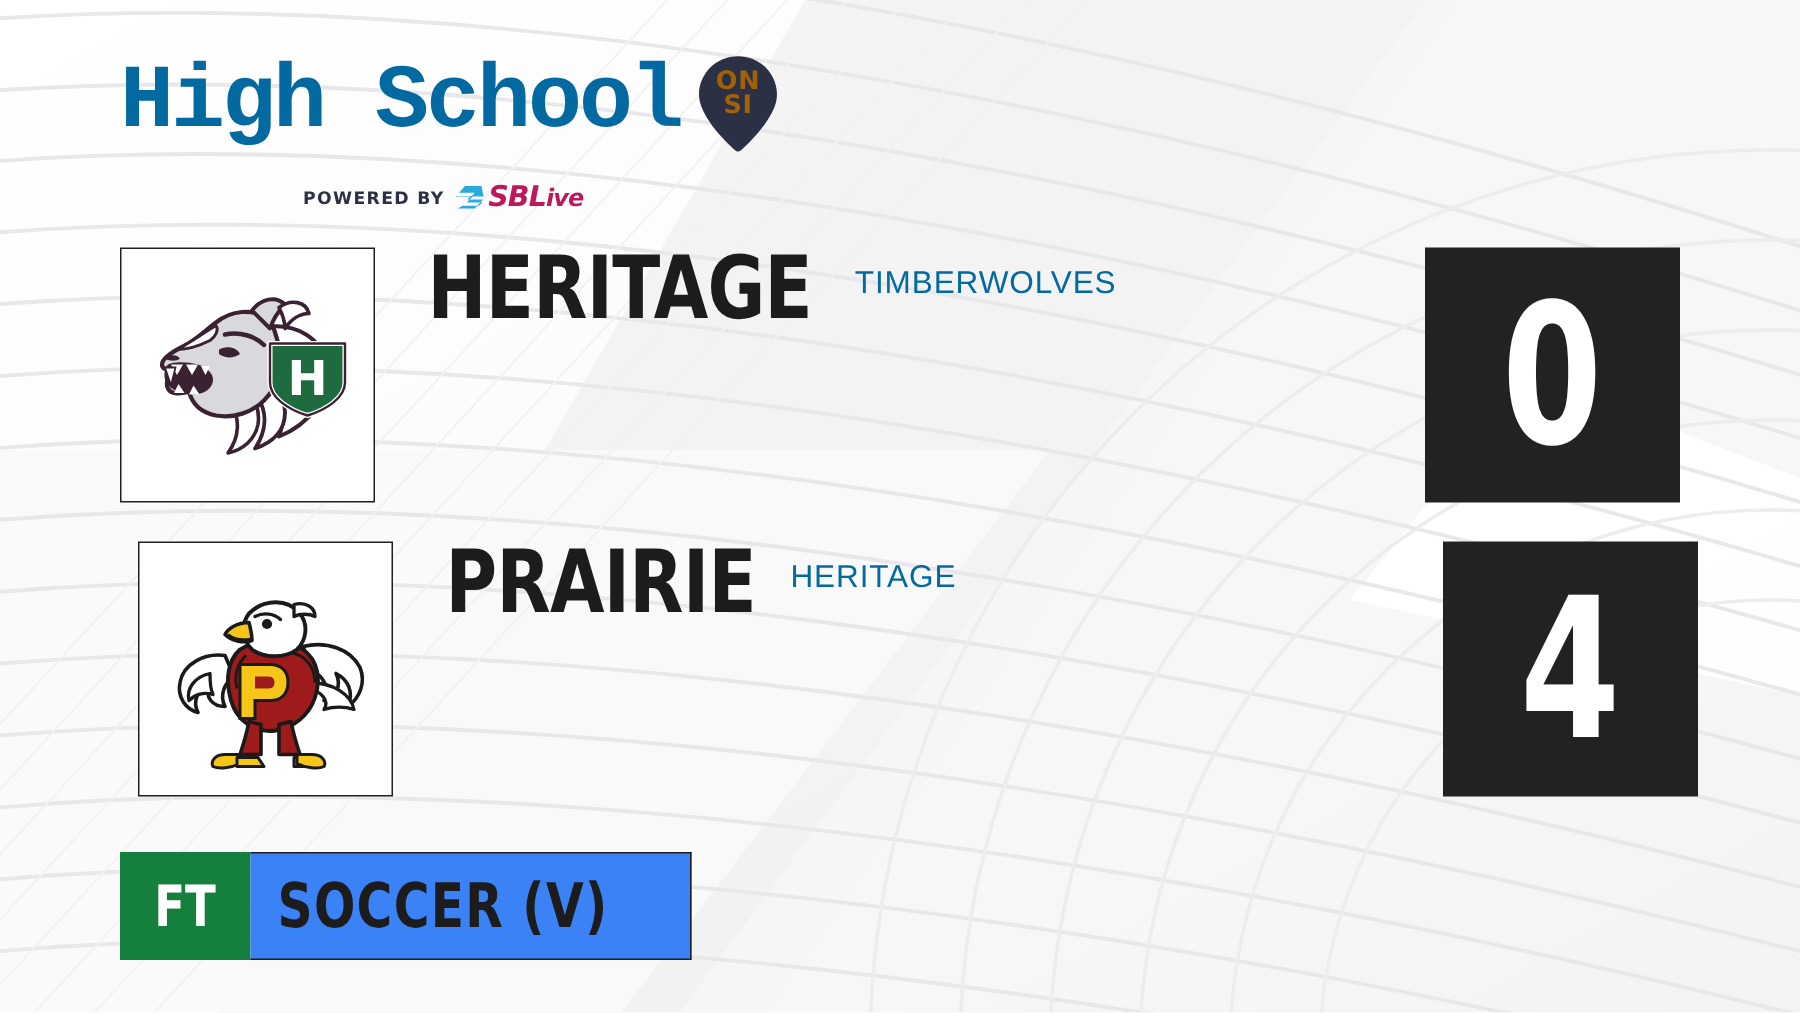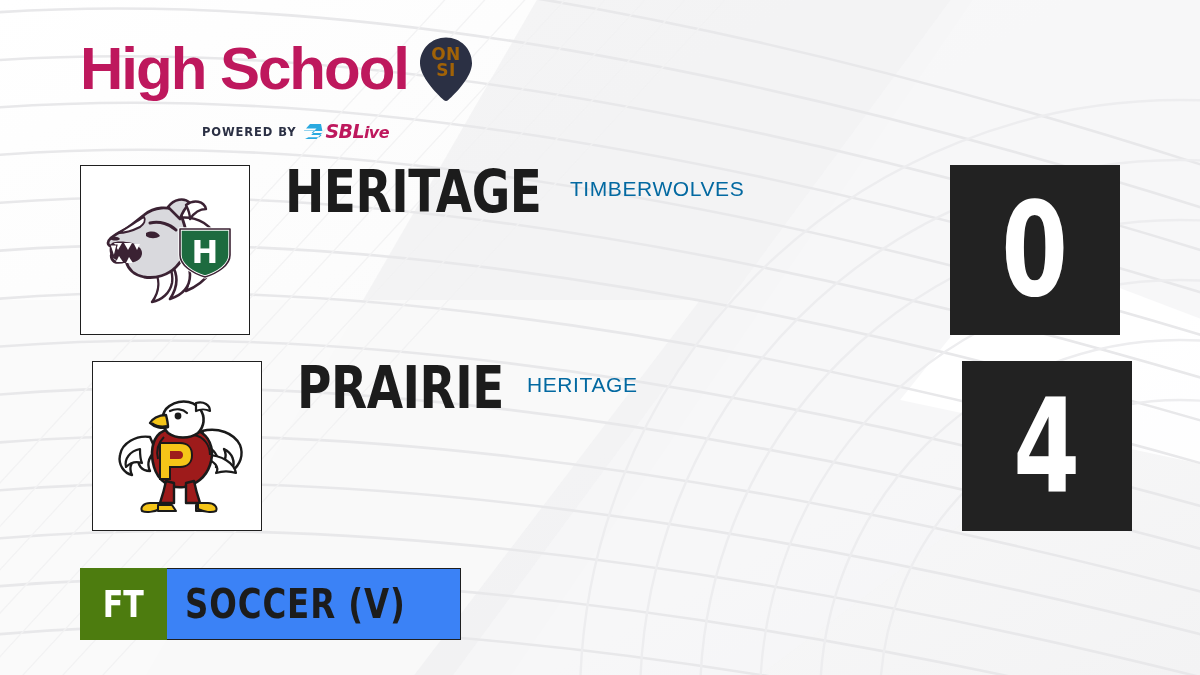--- a/index.html
+++ b/index.html
@@ -15,25 +15,25 @@
   #bg-layer { position:absolute; inset:0; z-index:0; }
   #bg-layer svg { display:block; width:1200px; height:675px; }
 
   
   #stage { position:absolute; inset:0; z-index:2; }
 
   
   #brand { position:absolute; left:80px; top:36px; }
   #brand-row { display:flex; align-items:center; gap:10px; }
   #brand-wordmark {
-    font-family:Liberation Sans, sans-serif;
+    font-family:Liberation Mono, monospace;
     font-size:60px;
     font-weight:bold;
     letter-spacing:-2.0px;
-    color:#be185d;
+    color:#0369a1;
     line-height:1;
     white-space:nowrap;
   }
   #brand-pin { position:relative; width:56px; height:66px; flex:0 0 auto; }
   #brand-pin svg { display:block; }
   #pin-text {
     position:absolute; left:0; top:10px; width:56px;
     text-align:center;
     color:#a16207;
     font-family:"DejaVu Sans", sans-serif;
@@ -112,21 +112,21 @@
     transform:scaleX(0.82);
     transform-origin:center;
   }
 
   
   #status-bar {
     position:absolute; left:80px; top:568px;
     height:72px; display:flex; align-items:stretch;
   }
   #status-period {
-    width:87px; background:#4d7c0f;
+    width:87px; background:#15803d;
     display:flex; align-items:center; justify-content:center;
   }
   #status-period-label {
     font-family:"DejaVu Sans Condensed","DejaVu Sans", sans-serif;
     font-weight:bold; font-size:38px; color:#ffffff;
     transform:scaleX(0.88); letter-spacing:0px;
   }
   #status-sport {
     background:#3b82f6;
     border:1.6px solid #1f1f1f;

